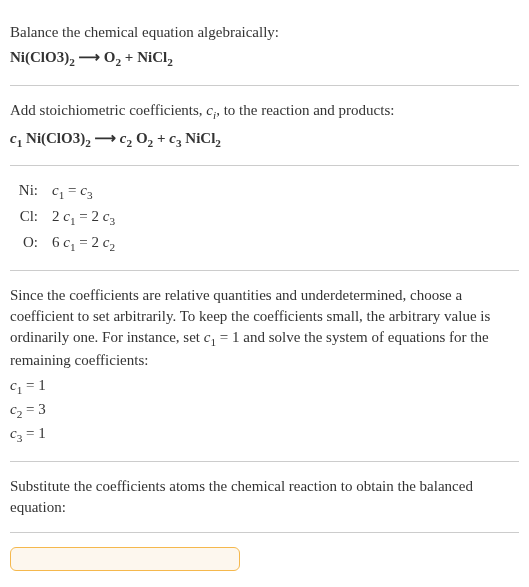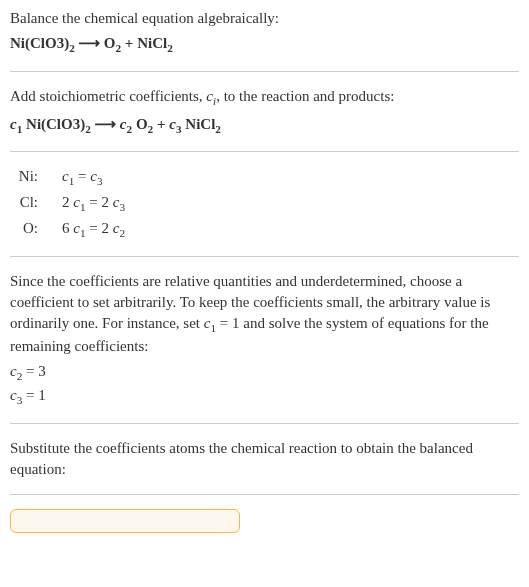--- a/index.html
+++ b/index.html
@@ -13,33 +13,34 @@
       color: #333;
       background: #fff;
       padding: 8px 10px;
       width: 529px;
       line-height: 1.4;
     }
     .section {
       padding-bottom: 14px;
       margin-bottom: 14px;
       border-bottom: 1px solid #ccc;
+      margin-top: 14px;
     }
     .section:last-of-type {
       border-bottom: none;
       margin-bottom: 8px;
     }
     .eq-line {
       margin-top: 4px;
       font-weight: bold;
     }
     .grid {
       display: grid;
       grid-template-columns: 28px auto;
-      gap: 2px 24px;
+      gap: 2px 14px;
       margin-top: 4px;
     }
     .grid .lbl {
       text-align: right;
     }
     .solns {
       margin-top: 4px;
     }
     .solns div {
       line-height: 1.4;
@@ -90,20 +91,21 @@
     <div class="lbl">O:</div>
     <div><span>6 </span><span class="italic">c</span><sub>1</sub><span> = 2 </span><span class="italic">c</span><sub>2</sub></div>
   </div>
 </div>
 
 <div class="section">
   <div>
     <span>Since the coefficients are relative quantities and underdetermined, choose a coefficient to set arbitrarily. To keep the coefficients small, the arbitrary value is ordinarily one. For instance, set </span><span class="italic">c</span><sub>1</sub><span> = 1 and solve the system of equations for the remaining coefficients:</span>
   </div>
   <div class="solns">
+    <div><span class="italic">c</span><sub>1</sub><span> = 1</span></div>
     <div><span class="italic">c</span><sub>2</sub><span> = 3</span></div>
     <div><span class="italic">c</span><sub>3</sub><span> = 1</span></div>
   </div>
 </div>
 
 <div class="section">
   <div>Substitute the coefficients atoms the chemical reaction to obtain the balanced equation:</div>
 </div>
 
 <div class="answer-box">

